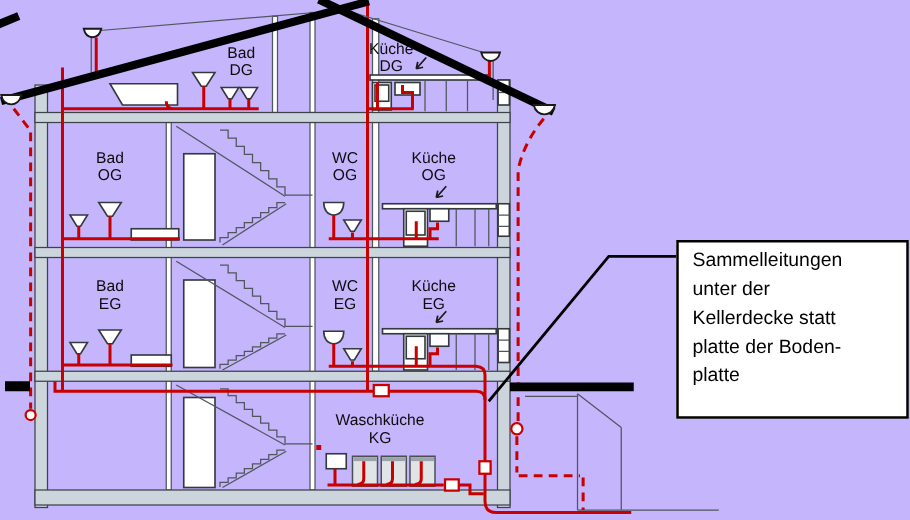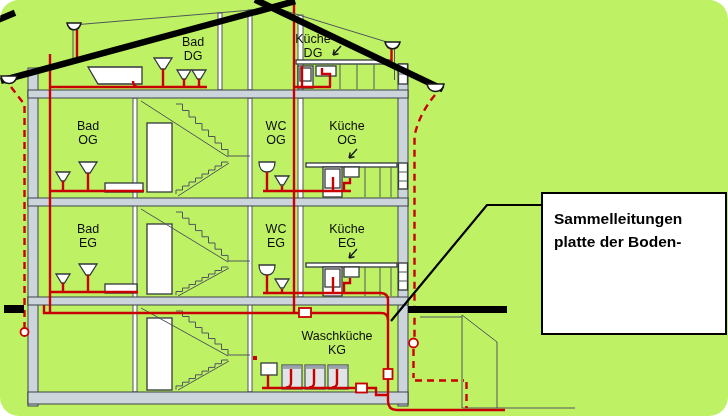--- a/index.html
+++ b/index.html
@@ -2,43 +2,43 @@
 <html style="--pipe-red: #c80000; --wall-fill: #ccd5dc; --roof-black: #000000; --callout-border: #000000;"><head>
 <meta charset="utf-8">
 <style>
   :root{
     --pipe-red:#c80000;
     --wall-fill:#ccd5dc;
     --roof-black:#000000;
     --callout-border:#000000;
   }
   html,body{margin:0;padding:0;background:#fff;}
-  #stage{position:relative;width:728px;height:416px;background:#bef264;overflow:hidden;
-         font-family:"Liberation Sans", sans-serif;border-radius:19px;}
+  #stage{position:relative;width:728px;height:416px;background:#c4b5fd;overflow:hidden;
+         font-family:"Liberation Sans", sans-serif;}
   svg{position:absolute;left:0;top:0;}
   .wall{fill:var(--wall-fill);stroke:#3d4348;stroke-width:1;}
   .iwall{fill:#ffffff;stroke:#50565c;stroke-width:1;}
   .thin{stroke:#50565c;stroke-width:1;fill:none;}
   .thinb{stroke:#1a1a1a;stroke-width:1.4;fill:none;}
   .fix{stroke:#34393d;stroke-width:1.3;fill:#ffffff;}
   .pipe{stroke:var(--pipe-red);stroke-width:2.4;fill:none;}
   .pipe-dash{stroke:var(--pipe-red);stroke-width:2.4;fill:none;stroke-dasharray:7 5;}
   .fit{stroke:var(--pipe-red);stroke-width:1.8;fill:#ffffff;}
   .redfill{fill:var(--pipe-red);}
   .roof{stroke:var(--roof-black);stroke-width:6.5;fill:none;stroke-linecap:square;}
   .ground{fill:var(--roof-black);}
   .gutter{fill:#ffffff;stroke:#1a1a1a;stroke-width:1.5;}
   .machine{fill:#e0e4e7;stroke:#4a4f54;stroke-width:1.2;}
   .machtop{fill:#9aa3ab;}
   .leader{stroke:#000;stroke-width:2.2;fill:none;}
   .room-label{position:absolute;transform:translateX(-50%);text-align:center;
               font-size:12.5px;line-height:13.5px;color:#0c0c0c;white-space:nowrap;}
   #callout{position:absolute;left:541px;top:192px;width:186px;height:143px;
            box-sizing:border-box;background:#fff;border:2.5px solid var(--callout-border);
-           padding:13px 4px 0 11px;font-size:15.5px;font-weight:bold;line-height:23px;color:#000;}
+           padding:3px 4px 0 11px;font-size:15.5px;font-weight:normal;line-height:23px;color:#000;}
 </style>
 </head>
 <body>
 
 <div id="stage">
 
 <svg width="728" height="416" viewBox="0 0 728 416">
   <defs>
     <g id="funnel-lg">
           <path class="fix" d="M-9,0 h18 l-7,11 h-4 z"></path>
@@ -244,23 +244,26 @@
       <div>EG</div>
 </div>
 <div class="room-label" style="left:276px;top:223px">
   <div>WC</div>
       <div>EG</div>
 </div>
 <div class="room-label" style="left:347px;top:223px">
   <div>Küche</div>
       <div>EG</div>
 </div>
-<div class="room-label" style="left:337px;top:330px">
+<div class="room-label" style="left:304px;top:330px">
   <div>Waschküche</div>
       <div>KG</div>
 </div>
 
 <div id="callout">
   <div>Sammelleitungen</div>
+  <div>unter der</div>
+  <div>Kellerdecke statt</div>
   <div>platte der Boden-</div>
+  <div>platte</div>
 </div>
 
 </div>
 
 </body></html>

